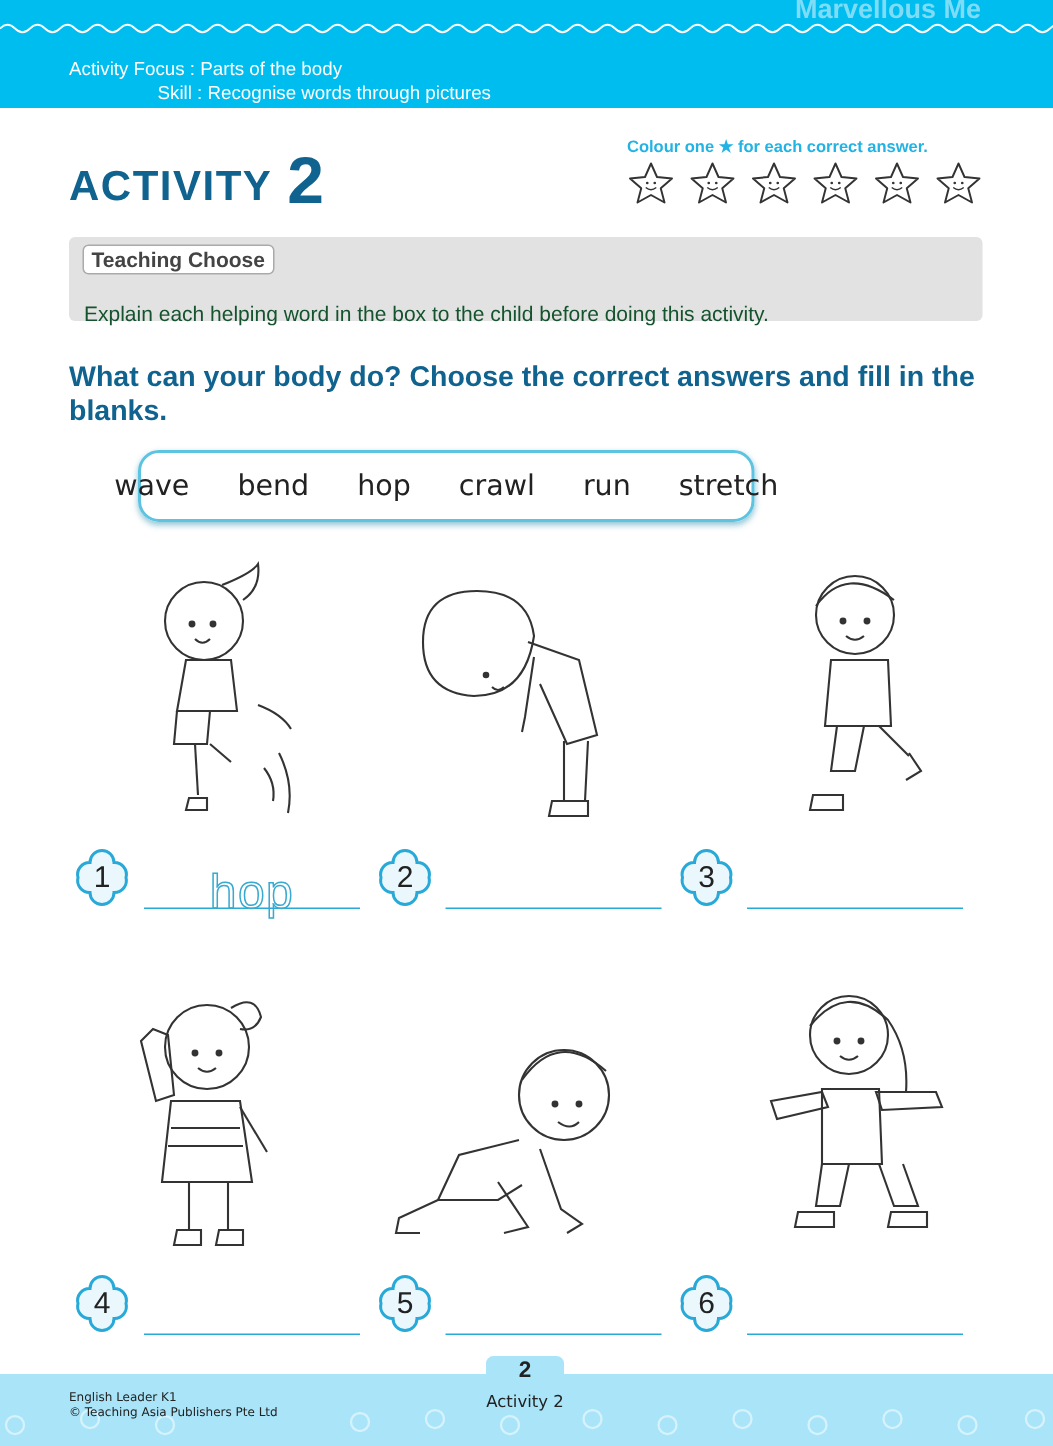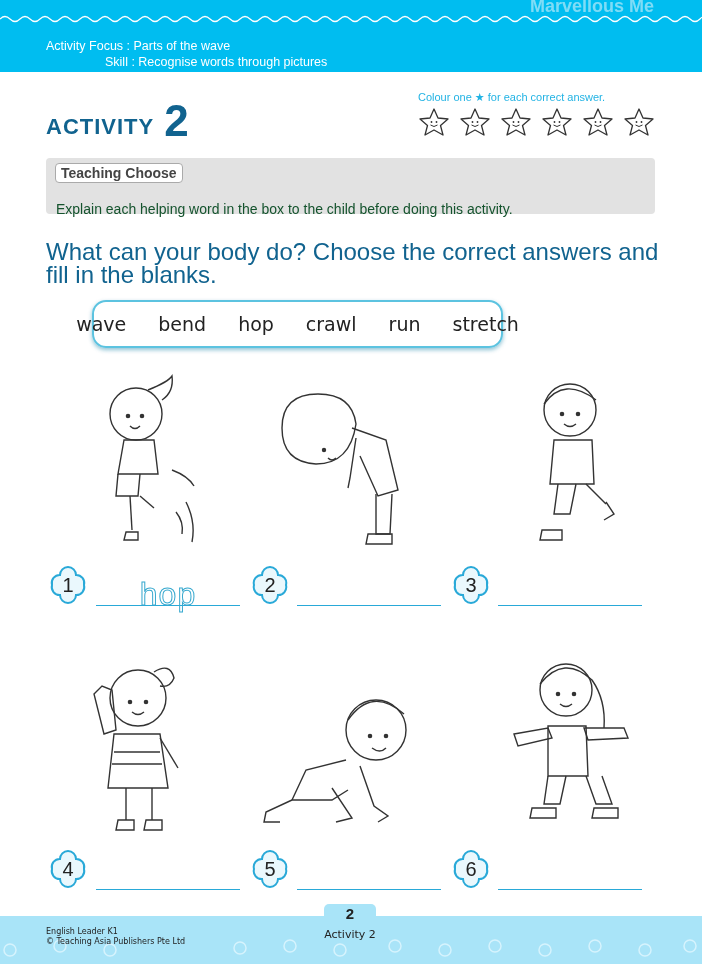--- a/index.html
+++ b/index.html
@@ -6,33 +6,33 @@
   html, body { width: 702px; height: 964px; background: #fff; overflow: hidden; }
   body { position: relative; font-family: "Liberation Sans", sans-serif; color: #333; }
 
   .header { position: absolute; left: 0; top: 0; width: 702px; height: 72px; background: #00bdf0; }
   .header .series { position: absolute; right: 48px; top: -4px; color: #7fdcf6; font-weight: bold; font-size: 18px; }
   .header .wave { position: absolute; left: 0; top: 14px; width: 702px; height: 10px; }
   .header .focus { position: absolute; left: 46px; top: 38px; color: #fff; font-size: 12.5px; line-height: 16px; }
   .header .focus .row2 { padding-left: 59px; }
 
   .activity-title { position: absolute; left: 46px; top: 96px; color: #11638f; font-weight: bold; }
-  .activity-title .word { font-size: 22px; letter-spacing: 1px; }
+  .activity-title .word { font-size: 28px; letter-spacing: 1px; }
   .activity-title .num { font-size: 44px; margin-left: 10px; vertical-align: -2px; }
 
   .stars-block { position: absolute; left: 418px; top: 91px; }
-  .stars-caption { color: #22b3e4; font-size: 11px; font-weight: normal; }
+  .stars-caption { color: #22b3e4; font-size: 11px; font-weight: bold; }
   .stars { display: flex; gap: 9px; margin-top: 3px; }
   .stars svg { width: 32px; height: 30px; }
 
   .guide { position: absolute; left: 46px; top: 158px; width: 609px; height: 56px; background: #e2e2e2; border-radius: 4px; }
   .guide .tag { position: absolute; left: 9px; top: 5px; background: #fff; border: 1px solid #aaa; border-radius: 4px; padding: 1px 5px; font-size: 14px; font-weight: bold; color: #444; }
   .guide .text { position: absolute; left: 10px; top: 43px; font-size: 14px; color: #14532d; }
 
-  .question { position: absolute; left: 46px; top: 240px; width: 620px; color: #11638f; font-weight: normal; font-size: 24px; line-height: 23px; }
+  .question { position: absolute; left: 46px; top: 240px; width: 620px; color: #11638f; font-weight: bold; font-size: 19px; line-height: 23px; }
 
   .wordbox { position: absolute; left: 92px; top: 300px; width: 411px; height: 48px; border: 2px solid #5cc3e0; border-radius: 14px; box-shadow: 0 2px 4px rgba(0,120,160,0.45); display: flex; align-items: center; justify-content: center; gap: 0; }
   .wordbox span { font-family: "DejaVu Sans", sans-serif; font-size: 19px; color: #222; margin: 0 16px; }
 
   .pic { position: absolute; }
   .pic svg { width: 100%; height: 100%; }
 
   .qnum { position: absolute; width: 44px; height: 44px; }
   .qnum svg { position: absolute; left: 0; top: 0; width: 44px; height: 44px; }
   .qnum span { position: absolute; left: 0; top: 0; width: 44px; height: 44px; line-height: 44px; text-align: center; font-size: 20px; color: #222; }
@@ -49,21 +49,21 @@
 </style>
 </head>
 <body>
 
 <div class="header">
   <div class="series">Marvellous Me</div>
   <svg class="wave" viewBox="0 0 702 10" preserveAspectRatio="none">
     <path d="M0 5 q5 -5 10 0 t10 0 t10 0 t10 0 t10 0 t10 0 t10 0 t10 0 t10 0 t10 0 t10 0 t10 0 t10 0 t10 0 t10 0 t10 0 t10 0 t10 0 t10 0 t10 0 t10 0 t10 0 t10 0 t10 0 t10 0 t10 0 t10 0 t10 0 t10 0 t10 0 t10 0 t10 0 t10 0 t10 0 t10 0 t10 0 t10 0 t10 0 t10 0 t10 0 t10 0 t10 0 t10 0 t10 0 t10 0 t10 0 t10 0 t10 0 t10 0 t10 0 t10 0 t10 0 t10 0 t10 0 t10 0 t10 0 t10 0 t10 0 t10 0 t10 0 t10 0 t10 0 t10 0 t10 0 t10 0 t10 0 t10 0 t10 0 t10 0 t10 0 t10 0 t10 0 t10 0" fill="none" stroke="#fff" stroke-width="1.2"></path>
   </svg>
   <div class="focus">
-    <div>Activity Focus : Parts of the wave</div>
+    <div>Activity Focus : Parts of the body</div>
     <div class="row2">Skill : Recognise words through pictures</div>
   </div>
 </div>
 
 <div class="activity-title">
   <span class="word">ACTIVITY</span><span class="num">2</span>
 </div>
 
 <div class="stars-block">
   <div class="stars-caption">Colour one ★ for each correct answer.</div>

